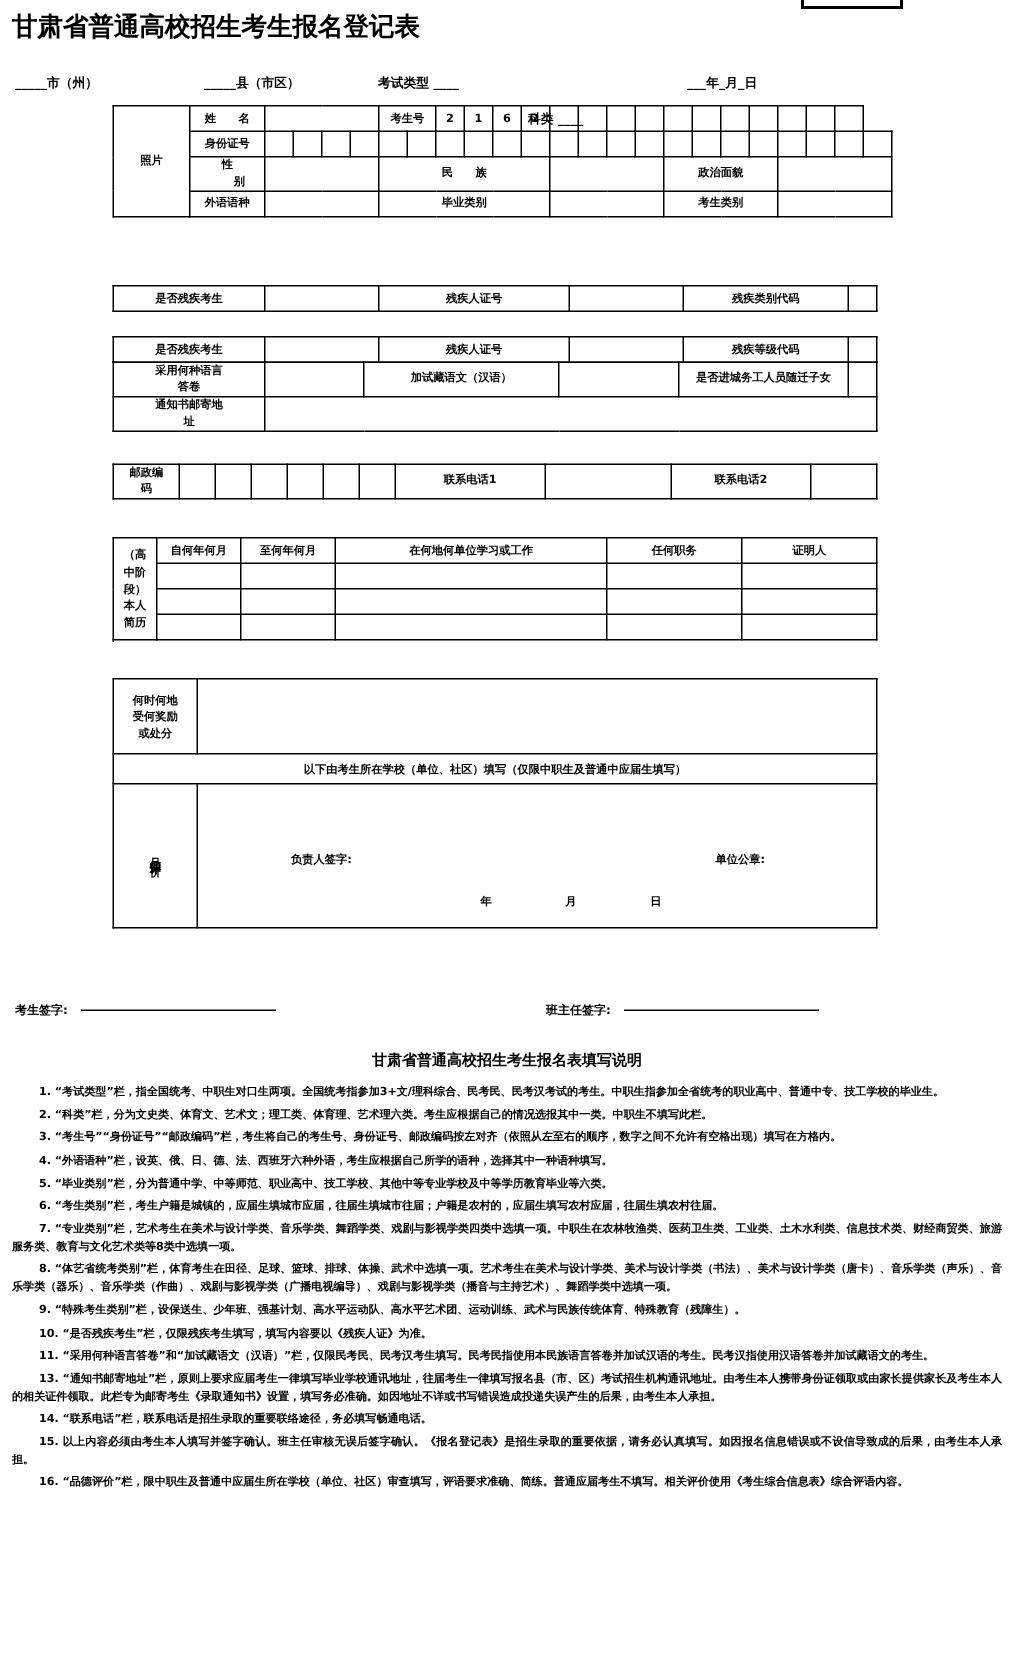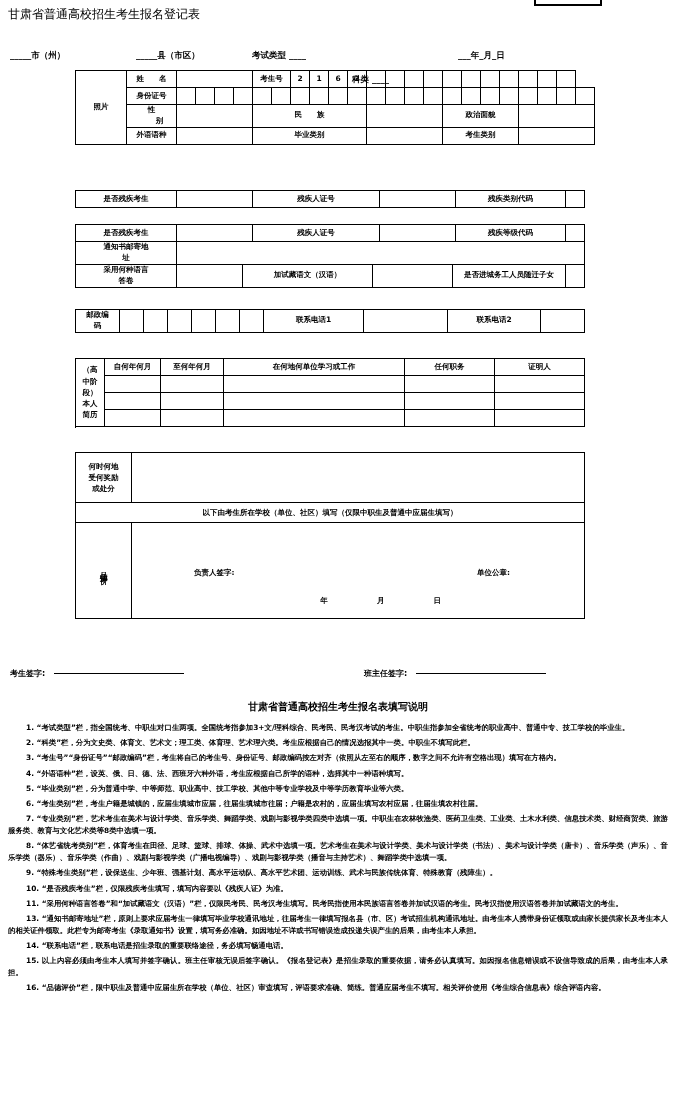--- a/index.html
+++ b/index.html
@@ -17,21 +17,21 @@
   
   .topbox{
     position:absolute; right:74px; top:-8px;
     width:68px; height:14px;
     border:2px solid #000; background:#fff;
   }
 
   
   .doc-title{
     position:absolute; left:8px; top:6px;
-    font-size:12px; font-weight:400; letter-spacing:0px;
+    font-size:17px; font-weight:700; letter-spacing:0px;
     white-space:nowrap;
   }
 
   
   .hdr{
     position:absolute; left:0; top:50px; width:676px;
     font-size:8.5px; font-weight:700;
   }
   .hdr span{ position:absolute; white-space:nowrap; }
   .h1{ left:10px; } .h2{ left:136px; } .h3{ left:252px; }
@@ -268,36 +268,36 @@
       <col style="width:101px">
         <col style="width:66px">
       <col style="width:130px">
         <col style="width:80px">
       <col style="width:113px">
         <col style="width:19px">
     </colgroup>
     <tbody>
         <tr>
       <td class="lbl tall">
+        <span class="stack">采用何种语言</span>
+        <span class="stack">答卷</span>
+      </td>
+      <td class="tall"></td>
+      <td class="lbl tall">加试藏语文（汉语）</td>
+      <td class="tall"></td>
+      <td class="lbl tall">是否进城务工人员随迁子女</td>
+      <td class="tall"></td>
+    </tr>
+
+    <tr>
+      <td class="lbl tall">
         <span class="stack">通知书邮寄地</span>
         <span class="stack">址</span>
       </td>
       <td class="tall" colspan="5"></td>
-    </tr>
-
-    <tr>
-      <td class="lbl tall">
-        <span class="stack">采用何种语言</span>
-        <span class="stack">答卷</span>
-      </td>
-      <td class="tall"></td>
-      <td class="lbl tall">加试藏语文（汉语）</td>
-      <td class="tall"></td>
-      <td class="lbl tall">是否进城务工人员随迁子女</td>
-      <td class="tall"></td>
     </tr>
   </tbody>
     </table>
 
   <table class="form" style="top:309px">
     <colgroup>
       <col style="width:44px">
       <col style="width:24px">
         <col style="width:24px">
         <col style="width:24px">

